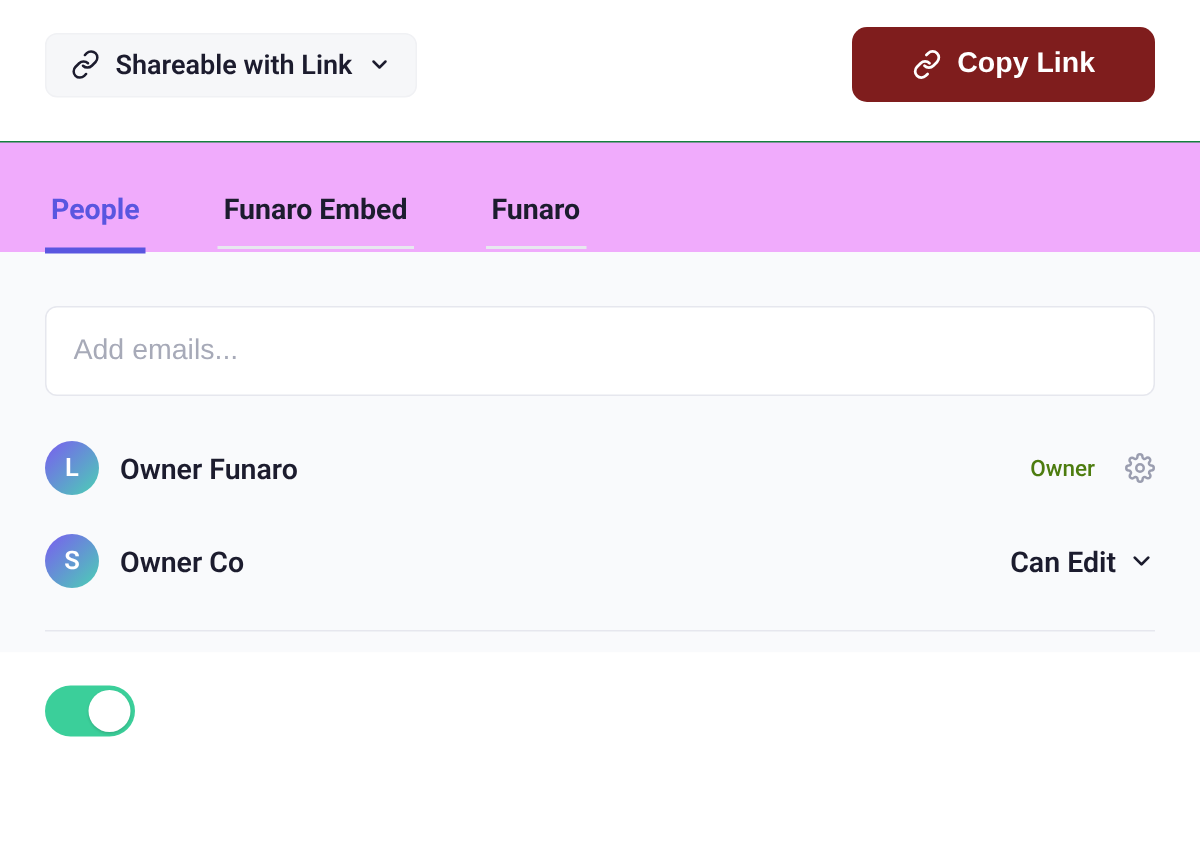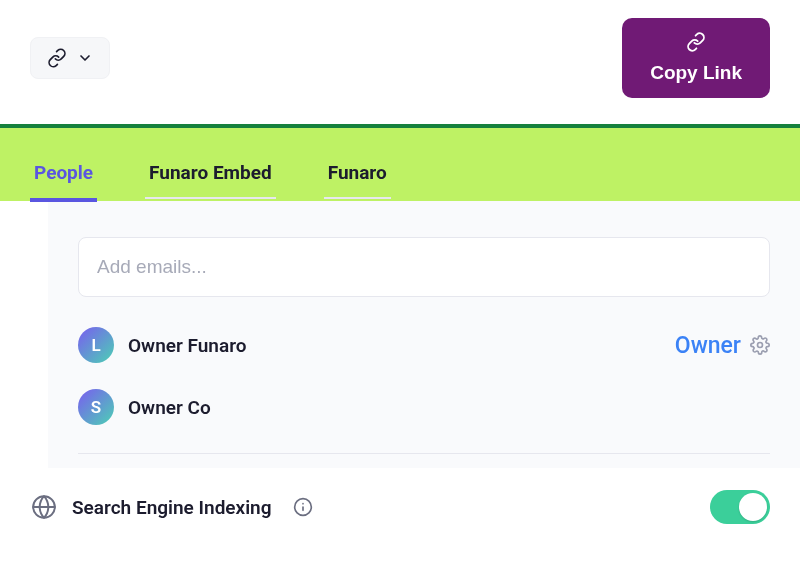--- a/index.html
+++ b/index.html
@@ -2,35 +2,35 @@
 <html><head>
 <meta charset="utf-8">
 <style>
   * { box-sizing: border-box; margin: 0; padding: 0; }
   html, body { width: 800px; height: 570px; font-family: -apple-system, BlinkMacSystemFont, "Segoe UI", Roboto, sans-serif; background: #fff; }
   .root { width: 800px; height: 570px; background: #fff; }
   .topbar { display: flex; align-items: center; justify-content: space-between; padding: 18px 30px 26px 30px; }
   .share-dropdown { display: inline-flex; align-items: center; gap: 10px; background: #f6f7f9; border: 1px solid #f0f1f4; border-radius: 8px; padding: 10px 16px; cursor: pointer; }
   .share-dropdown .lbl { font-size: 18px; font-weight: 600; color: #1c1c2e; }
   .chev { display: inline-block; }
-  .copy-btn { display: inline-flex; align-items: center; gap: 10px; background: #701a75; color: #fff; border: none; border-radius: 10px; padding: 14px 28px; font-size: 19px; font-weight: 700; cursor: pointer; flex-direction: column; }
-  .tabs-wrap { border-top: 4px solid #15803d; padding: 26px 30px 0 30px; background: #bef264; }
+  .copy-btn { display: inline-flex; align-items: center; gap: 10px; background: #7f1d1d; color: #fff; border: none; border-radius: 10px; padding: 14px 40px; font-size: 19px; font-weight: 700; cursor: pointer; }
+  .tabs-wrap { border-top: 1px solid #15803d; padding: 26px 30px 0 30px; background: #f0abfc; }
   .tabs { display: flex; gap: 48px; }
   .tab { padding: 6px 4px 14px 4px; font-size: 19px; font-weight: 700; color: #1c1c2e; border-bottom: 4px solid transparent; position: relative; top: 1px; cursor: pointer; }
   .tab.inactive::after { content: ""; position: absolute; left: 0; right: 0; bottom: -1px; height: 2px; background: #e7e8ef; }
   .tab.active { color: #5a56e0; border-bottom-color: #5a56e0; }
-  .panel { background: #f9fafc; padding: 36px 30px 14px 30px; margin-left: 48px; }
+  .panel { background: #f9fafc; padding: 36px 30px 14px 30px; }
   .email-input { width: 100%; border: 1px solid #e6e7ee; border-radius: 8px; background: #fff; padding: 18px 18px; font-size: 19px; color: #1c1c2e; }
   .email-input::placeholder { color: #a7aab8; }
   .member-list { margin-top: 30px; display: flex; flex-direction: column; gap: 26px; }
   .member-row { display: flex; align-items: center; justify-content: space-between; }
   .member-left { display: flex; align-items: center; gap: 14px; }
   .avatar { width: 36px; height: 36px; border-radius: 50%; display: flex; align-items: center; justify-content: center; font-size: 17px; font-weight: 600; color: #fff; background: linear-gradient(135deg, #7a5cf0 0%, #4bd1b4 100%); }
   .member-name { font-size: 19px; font-weight: 600; color: #1c1c2e; }
-  .role-owner { display: inline-flex; align-items: center; gap: 9px; color: #3b82f6; font-size: 23px; font-weight: 500; }
+  .role-owner { display: inline-flex; align-items: center; gap: 20px; color: #4d7c0f; font-size: 15px; font-weight: 500; }
   .role-edit { display: inline-flex; align-items: center; gap: 8px; color: #1c1c2e; font-size: 19px; font-weight: 600; cursor: pointer; }
   .divider { height: 1px; background: #e6e7ee; margin-top: 28px; }
   .index-row { display: flex; align-items: center; justify-content: space-between; padding: 22px 30px 0 30px; background: #fff; }
   .index-left { display: flex; align-items: center; gap: 14px; }
   .globe-ic { width: 28px; height: 28px; display:flex; align-items:center; justify-content:center; }
   .index-label { font-size: 19px; font-weight: 600; color: #1c1c2e; }
   .info-ic { width: 22px; height: 22px; display:inline-flex; align-items:center; justify-content:center; margin-left: 6px; }
   .toggle { width: 60px; height: 34px; border-radius: 17px; background: #3bcf9a; position: relative; cursor: pointer; }
   .toggle .knob { width: 28px; height: 28px; border-radius: 50%; background: #fff; position: absolute; top: 3px; right: 3px; box-shadow: 0 1px 2px rgba(0,0,0,0.15); }
   svg { display: block; }
@@ -40,20 +40,21 @@
 <div class="root">
 
   <div class="topbar">
     <div class="share-dropdown">
       <span>
         <svg width="20" height="20" viewBox="0 0 24 24" fill="none" stroke="#1c1c2e" stroke-width="2" stroke-linecap="round" stroke-linejoin="round">
             <path d="M10 13a5 5 0 0 0 7.07 0l3-3a5 5 0 0 0-7.07-7.07l-1.5 1.5"></path>
             <path d="M14 11a5 5 0 0 0-7.07 0l-3 3a5 5 0 0 0 7.07 7.07l1.5-1.5"></path>
           </svg>
       </span>
+      <span class="lbl">Shareable with Link</span>
       <span class="chev">
         <svg width="16" height="16" viewBox="0 0 24 24" fill="none" stroke="#1c1c2e" stroke-width="2.5" stroke-linecap="round" stroke-linejoin="round">
             <polyline points="6 9 12 15 18 9"></polyline>
           </svg>
       </span>
     </div>
     <button class="copy-btn">
       <span>
         <svg width="20" height="20" viewBox="0 0 24 24" fill="none" stroke="#fff" stroke-width="2.2" stroke-linecap="round" stroke-linejoin="round">
             <path d="M10 13a5 5 0 0 0 7.07 0l3-3a5 5 0 0 0-7.07-7.07l-1.5 1.5"></path>
@@ -95,42 +96,33 @@
         </div>
       </div>
 
       <div class="member-row">
         <div class="member-left">
           <div class="avatar">
               <span>S</span>
             </div>
           <span class="member-name">Owner Co</span>
         </div>
+        <div class="role-edit">
+          <span>Can Edit</span>
+          <span>
+            <svg width="18" height="18" viewBox="0 0 24 24" fill="none" stroke="#1c1c2e" stroke-width="2.5" stroke-linecap="round" stroke-linejoin="round">
+                <polyline points="6 9 12 15 18 9"></polyline>
+              </svg>
+          </span>
+        </div>
       </div>
     </div>
 
     <div class="divider"></div>
   </div>
 
   <div class="index-row">
-    <div class="index-left">
-      <span class="globe-ic">
-        <svg width="26" height="26" viewBox="0 0 24 24" fill="none" stroke="#6b6e80" stroke-width="1.8" stroke-linecap="round" stroke-linejoin="round">
-            <circle cx="12" cy="12" r="10"></circle>
-            <line x1="2" y1="12" x2="22" y2="12"></line>
-            <path d="M12 2a15.3 15.3 0 0 1 4 10 15.3 15.3 0 0 1-4 10 15.3 15.3 0 0 1-4-10 15.3 15.3 0 0 1 4-10z"></path>
-          </svg>
-      </span>
-      <span class="index-label">Search Engine Indexing</span>
-      <span class="info-ic">
-        <svg width="20" height="20" viewBox="0 0 24 24" fill="none" stroke="#6b6e80" stroke-width="2" stroke-linecap="round" stroke-linejoin="round">
-            <circle cx="12" cy="12" r="10"></circle>
-            <line x1="12" y1="16" x2="12" y2="12"></line>
-            <line x1="12" y1="8" x2="12.01" y2="8"></line>
-          </svg>
-      </span>
-    </div>
     <div class="toggle">
       <div class="knob"></div>
     </div>
   </div>
 
 </div>
 
 </body></html>

